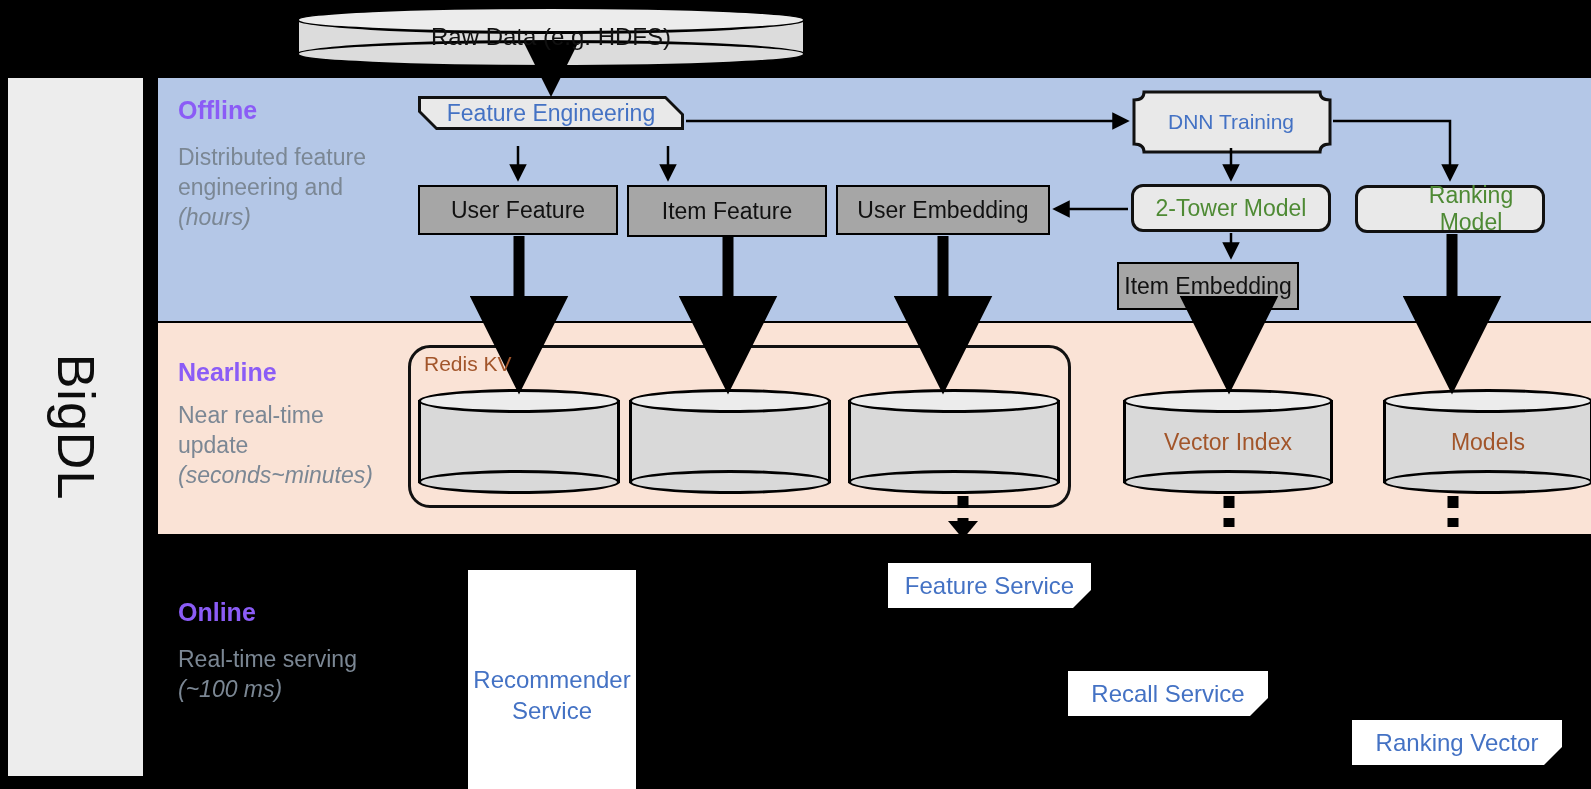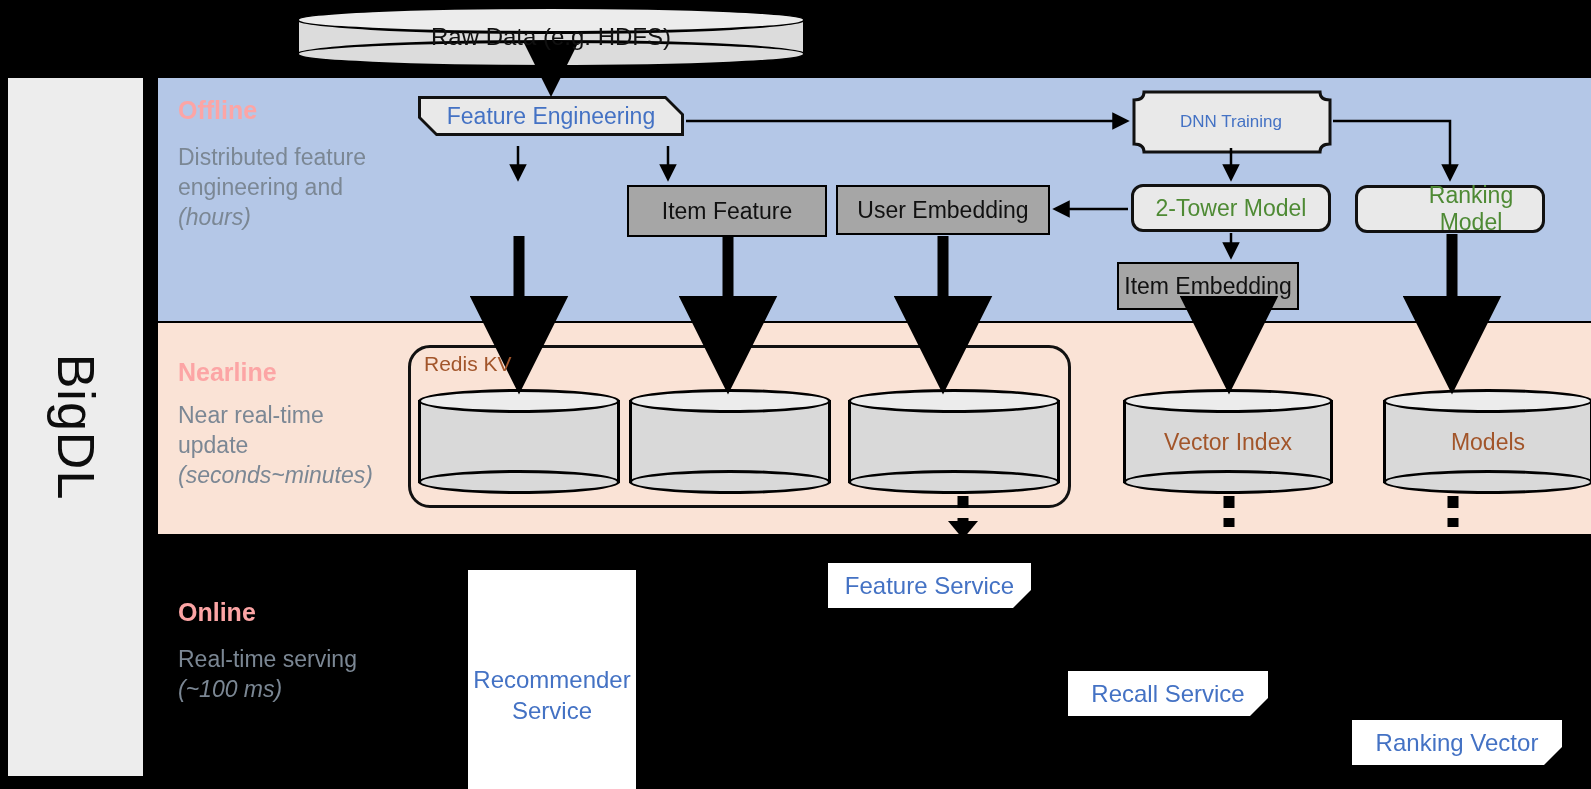--- a/index.html
+++ b/index.html
@@ -7,42 +7,42 @@
   #stage{position:relative;width:1591px;height:789px;background:#000;}
 
   .band{position:absolute;}
   #offline-band{left:158px;top:78px;width:1433px;height:243px;background:#b4c7e7;}
   #nearline-band{left:158px;top:323px;width:1433px;height:211px;background:#fae3d6;}
 
   #bigdl-panel{position:absolute;left:8px;top:78px;width:135px;height:698px;background:#ededed;}
   #bigdl-label{position:absolute;left:50%;top:50%;transform:translate(-50%,-50%) rotate(90deg);
      font-size:52px;color:#0d0d0d;white-space:nowrap;font-family:"Liberation Sans",sans-serif;letter-spacing:1px;}
 
-  .layer-title{position:absolute;color:#fca5a5;font-size:25px;font-weight:bold;white-space:nowrap;}
+  .layer-title{position:absolute;color:#8b5cf6;font-size:25px;font-weight:bold;white-space:nowrap;}
   .layer-desc{position:absolute;color:#7b8794;font-size:23px;line-height:30px;width:215px;}
   .layer-desc .it{font-style:italic;}
 
   
   .box{position:absolute;box-sizing:border-box;display:flex;align-items:center;justify-content:center;text-align:center;}
   .gray-box{background:#a6a6a6;border:2.5px solid #000;color:#111;font-size:23px;}
   .proc-box{background:#e9e9e9;border:3px solid #111;font-size:23px;}
   .rounded{border-radius:12px;}
   .green-txt{color:#4e8a34;}
   .blue-txt{color:#4472c4;}
 
   
   #feature-engineering{clip-path:polygon(0 0, calc(100% - 18px) 0, 100% 18px, 100% 100%, 18px 100%, 0 calc(100% - 18px));
      background:#111;padding:0;}
   #feature-engineering .inner{position:absolute;left:3px;top:3px;right:3px;bottom:3px;background:#e9e9e9;
      clip-path:polygon(0 0, calc(100% - 16px) 0, 100% 16px, 100% 100%, 16px 100%, 0 calc(100% - 16px));
      display:flex;align-items:center;justify-content:center;font-size:23px;}
 
   
   #dnn-training{background:transparent;border:none;}
-  #dnn-training .inner{position:absolute;inset:0;display:flex;align-items:center;justify-content:center;font-size:17px;z-index:2;}
+  #dnn-training .inner{position:absolute;inset:0;display:flex;align-items:center;justify-content:center;font-size:21px;z-index:2;}
 
   
   .cyl{position:absolute;}
   .cyl .body{position:absolute;left:0;right:0;top:11px;bottom:11px;background:#d9d9d9;border-left:3px solid #000;border-right:3px solid #000;}
   .cyl .top{position:absolute;left:0;right:0;top:0;height:24px;border-radius:50%;background:#ececec;border:3px solid #000;box-sizing:border-box;}
   .cyl .bot{position:absolute;left:0;right:0;bottom:0;height:24px;border-radius:50%;background:#d9d9d9;border:3px solid #000;box-sizing:border-box;}
   .cyl .lbl{position:absolute;left:0;right:0;top:50%;transform:translateY(-50%);text-align:center;font-size:23px;color:#a2552a;z-index:3;}
 
   #redis-group{position:absolute;left:408px;top:345px;width:663px;height:163px;border:3px solid #111;border-radius:22px;box-sizing:border-box;}
   #redis-label{position:absolute;left:424px;top:352px;font-size:21px;color:#a2552a;z-index:5;}
@@ -83,28 +83,31 @@
     <span>Real-time serving </span><span class="it">(~100 ms)</span>
   </div>
 
   <div class="cyl" style="left:296px;top:6px;width:510px;height:62px;">
     <div class="body" style="top:14px;bottom:14px;background:#dcdcdc;"></div>
     <div class="top" style="height:28px;background:#ececec;"></div>
     <div class="bot" style="height:28px;background:#dcdcdc;"></div>
     <div class="lbl" style="color:#111;font-size:24px;">Raw Data (e.g. HDFS)</div>
   </div>
 
-  <div class="box" id="feature-engineering" style="left:418px;top:96px;width:266px;height:40px;">
+  <div class="box" id="feature-engineering" style="left:418px;top:96px;width:266px;height:34px;">
     <div class="inner blue-txt">Feature Engineering</div>
   </div>
 
   <div class="box" id="dnn-training" style="left:1131px;top:98px;width:200px;height:48px;">
     <div class="inner blue-txt">DNN Training</div>
   </div>
 
+  <div class="box gray-box" style="left:418px;top:185px;width:200px;height:50px;">
+    <span>User Feature</span>
+  </div>
   <div class="box gray-box" style="left:627px;top:185px;width:200px;height:52px;">
     <span>Item Feature</span>
   </div>
   <div class="box gray-box" style="left:836px;top:185px;width:214px;height:50px;">
     <span>User Embedding</span>
   </div>
   <div class="box gray-box" style="left:1117px;top:262px;width:182px;height:48px;">
     <span>Item Embedding</span>
   </div>
 
@@ -146,21 +149,21 @@
     <div class="body"></div>
       <div class="top"></div>
       <div class="bot"></div>
     <div class="lbl">Models</div>
   </div>
 
   <div class="doc" style="left:468px;top:570px;width:168px;height:250px;">
     <div class="txt">Recommender Service</div>
     <div class="fold" style="width:30px;height:30px;"></div>
   </div>
-  <div class="doc" style="left:828px;top:563px;width:203px;height:45px;">
+  <div class="doc" style="left:888px;top:563px;width:203px;height:45px;">
     <div class="txt">Feature Service</div>
     <div class="fold"></div>
   </div>
   <div class="doc" style="left:1068px;top:648px;width:200px;height:45px;margin-top:23px;">
     <div class="txt">Recall Service</div>
     <div class="fold"></div>
   </div>
   <div class="doc" style="left:1352px;top:720px;width:210px;height:45px;">
     <div class="txt">Ranking Vector</div>
     <div class="fold"></div>

